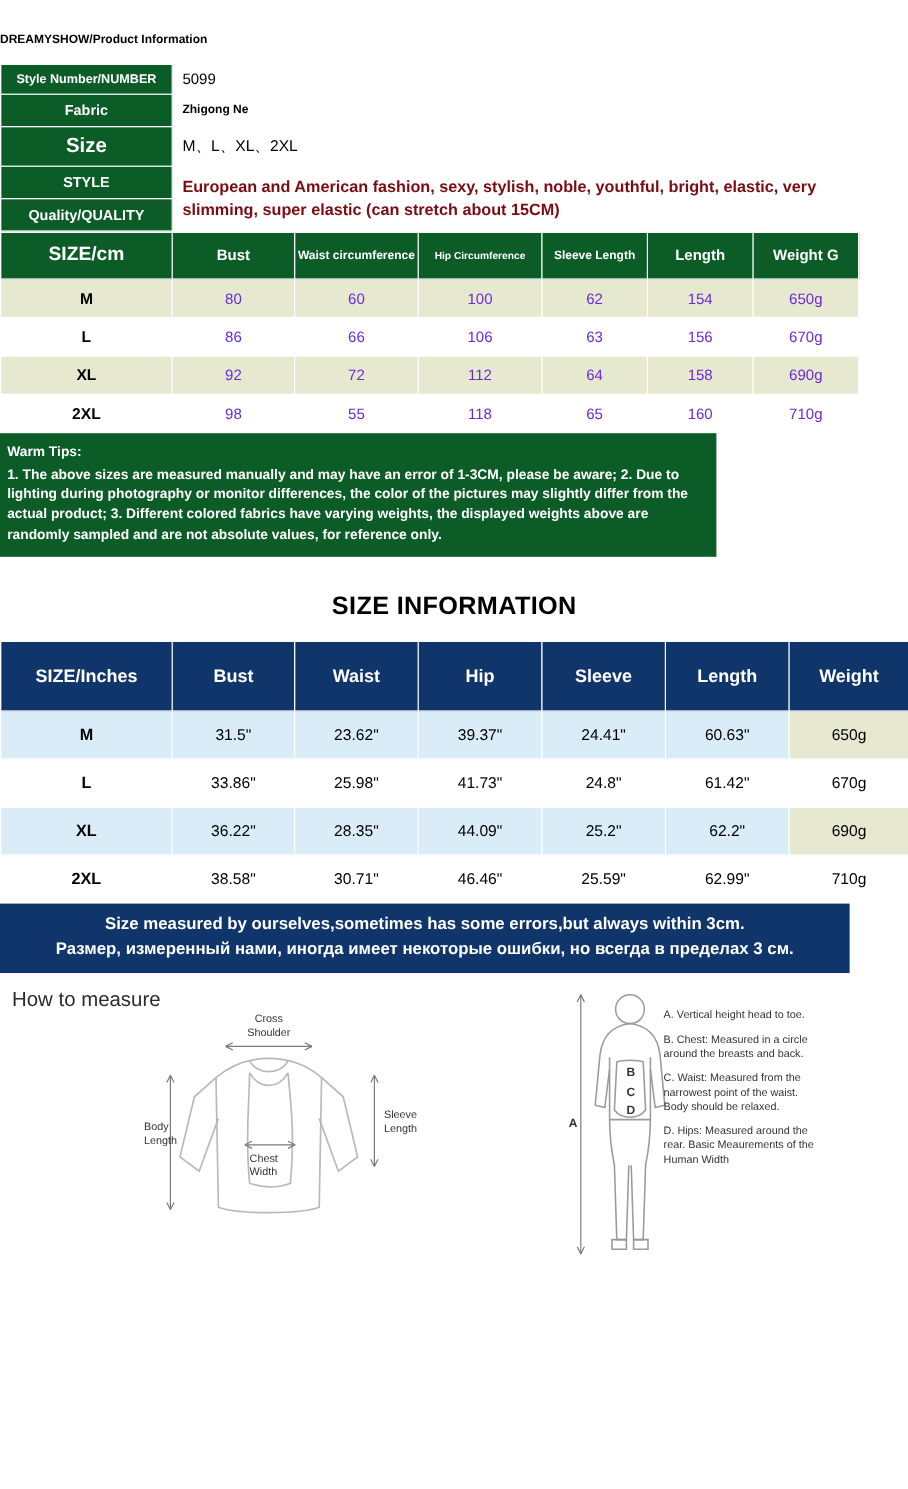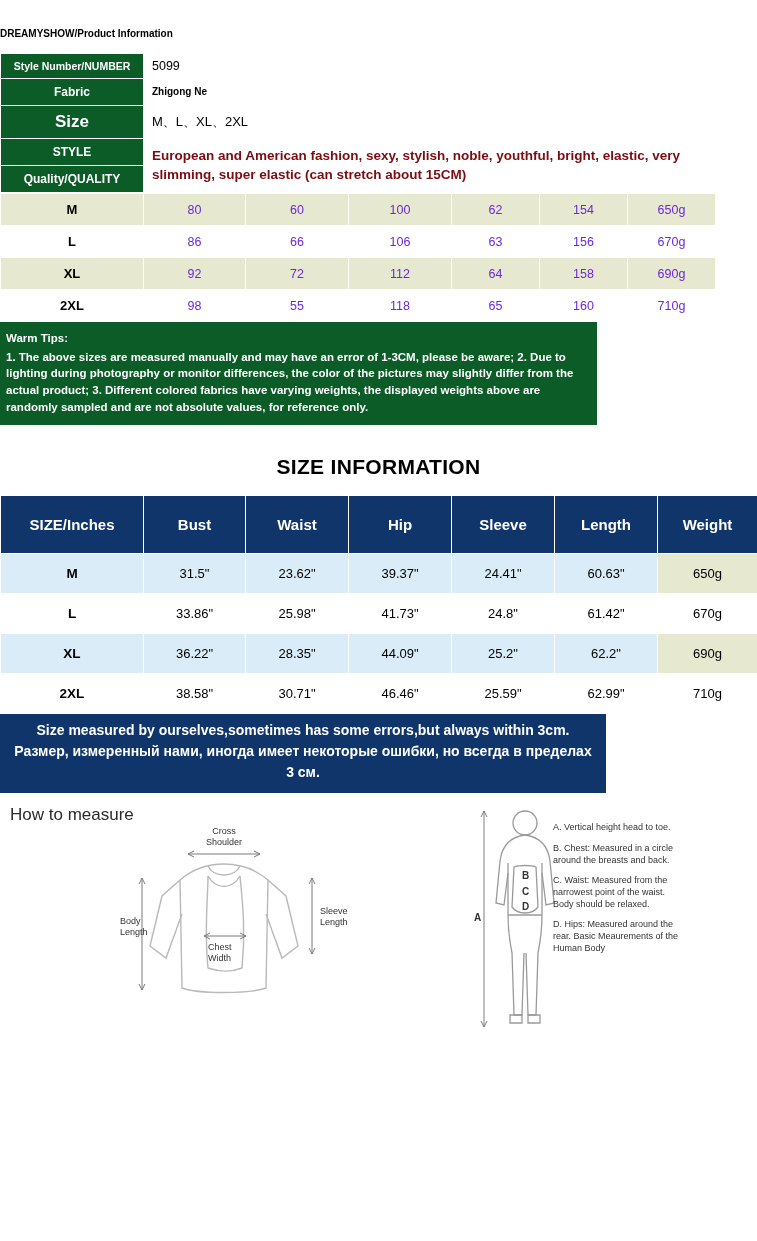--- a/index.html
+++ b/index.html
@@ -130,21 +130,21 @@
   }
   .b-rowlabel.white { background: #ffffff; }
   .b-cellA { background: #d9ecf7; text-align: center; font-size: 13px; padding: 12px 2px; color: #000; }
   .b-cellB { background: #ffffff; text-align: center; font-size: 13px; padding: 12px 2px; color: #000; }
   .b-weightA { background: #e6e9cf; text-align: center; font-size: 13px; padding: 12px 2px; color: #000; }
   .b-weightB { background: #ffffff; text-align: center; font-size: 13px; padding: 12px 2px; color: #000; }
 
   .bluenote {
     background: #10356b;
     color: #ffffff;
-    width: 606px;
+    width: 708px;
     text-align: center;
     font-weight: bold;
     font-size: 14px;
     line-height: 1.5;
     padding: 6px 10px 10px 10px;
   }
 
   
   .howto {
     position: relative;
@@ -210,20 +210,29 @@
     <colgroup>
       <col style="width:143px">
       <col style="width:102px">
       <col style="width:103px">
       <col style="width:103px">
       <col style="width:88px">
       <col style="width:88px">
       <col style="width:88px">
     </colgroup>
     <tbody>
+      <tr>
+        <td class="hdr big">SIZE/cm</td>
+        <td class="hdr mid">Bust</td>
+        <td class="hdr sm">Waist circumference</td>
+        <td class="hdr tiny">Hip Circumference</td>
+        <td class="hdr sm">Sleeve Length</td>
+        <td class="hdr mid">Length</td>
+        <td class="hdr mid">Weight G</td>
+      </tr>
 
       <tr>
         <td class="rowlabel">M</td>
         <td class="cellA">80</td>
         <td class="cellA">60</td>
         <td class="cellA">100</td>
         <td class="cellA">62</td>
         <td class="cellA">154</td>
         <td class="cellA">650g</td>
       </tr>
@@ -398,17 +407,17 @@
           <text x="52" y="92">C</text>
           <text x="52" y="107">D</text>
         </g>
       </svg>
     </div>
 
     <div class="legend">
       <p>A. Vertical height head to toe.</p>
       <p>B. Chest: Measured in a circle around the breasts and back.</p>
       <p>C. Waist: Measured from the narrowest point of the waist. Body should be relaxed.</p>
-      <p>D. Hips: Measured around the rear. Basic Meaurements of the Human Body</p>
+      <p>D. Hips: Measured around the rear. Basic Meaurements of the Human Width</p>
     </div>
   </div>
 
 </div>
 
 </body></html>

